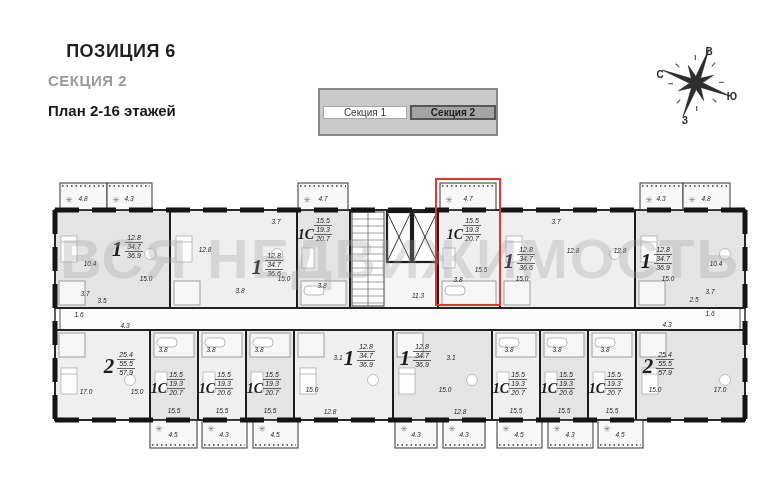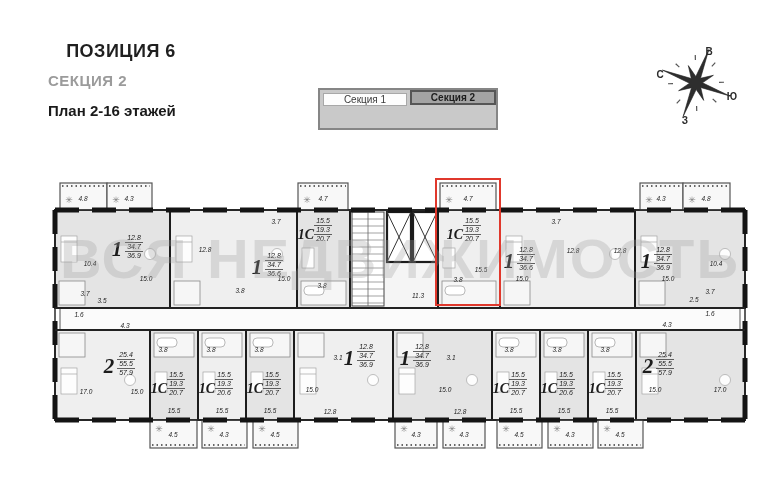--- a/index.html
+++ b/index.html
@@ -2,22 +2,22 @@
 <html><head>
 <meta charset="utf-8">
 <style>
   html,body{margin:0;padding:0;background:#ffffff;}
   .page{position:relative;width:784px;height:500px;background:#ffffff;overflow:hidden;
         font-family:"Liberation Sans",sans-serif;}
   .hdr{position:absolute;left:48px;top:42px;line-height:1;}
   .hdr .t1{font-size:18px;font-weight:bold;color:#1f1f1f;letter-spacing:.5px;text-align:right;}
   .hdr .t2{font-size:15px;font-weight:bold;color:#9b9b9b;margin-top:13px;letter-spacing:.5px;}
   .hdr .t3{font-size:15px;font-weight:bold;color:#1a1a1a;margin-top:15px;}
-  .tabs{position:absolute;left:318px;top:88px;width:180px;height:42px;box-sizing:border-box;
-        background:#c9c9c9;border:2px solid #868686;display:flex;align-items:flex-start;}
+  .tabs{position:absolute;left:318px;top:88px;width:180px;height:48px;box-sizing:border-box;
+        background:#c9c9c9;border:2px solid #868686;display:flex;align-items:center;}
   .tab{flex:1;font-size:10px;display:flex;align-items:center;justify-content:center;
        color:#3a3a3a;background:#fdfdfd;border:1px solid #a8a8a8;margin:3px;cursor:pointer;
        font-family:"Liberation Sans",sans-serif;padding:0;}
   .tab.active{background:#a4a4a4;border:2px solid #565656;margin:0;font-weight:bold;color:#1d1d1d;}
   #compass{position:absolute;left:648px;top:32px;}
   #plan{position:absolute;left:0;top:0;}
 </style>
 </head>
 <body>
 

